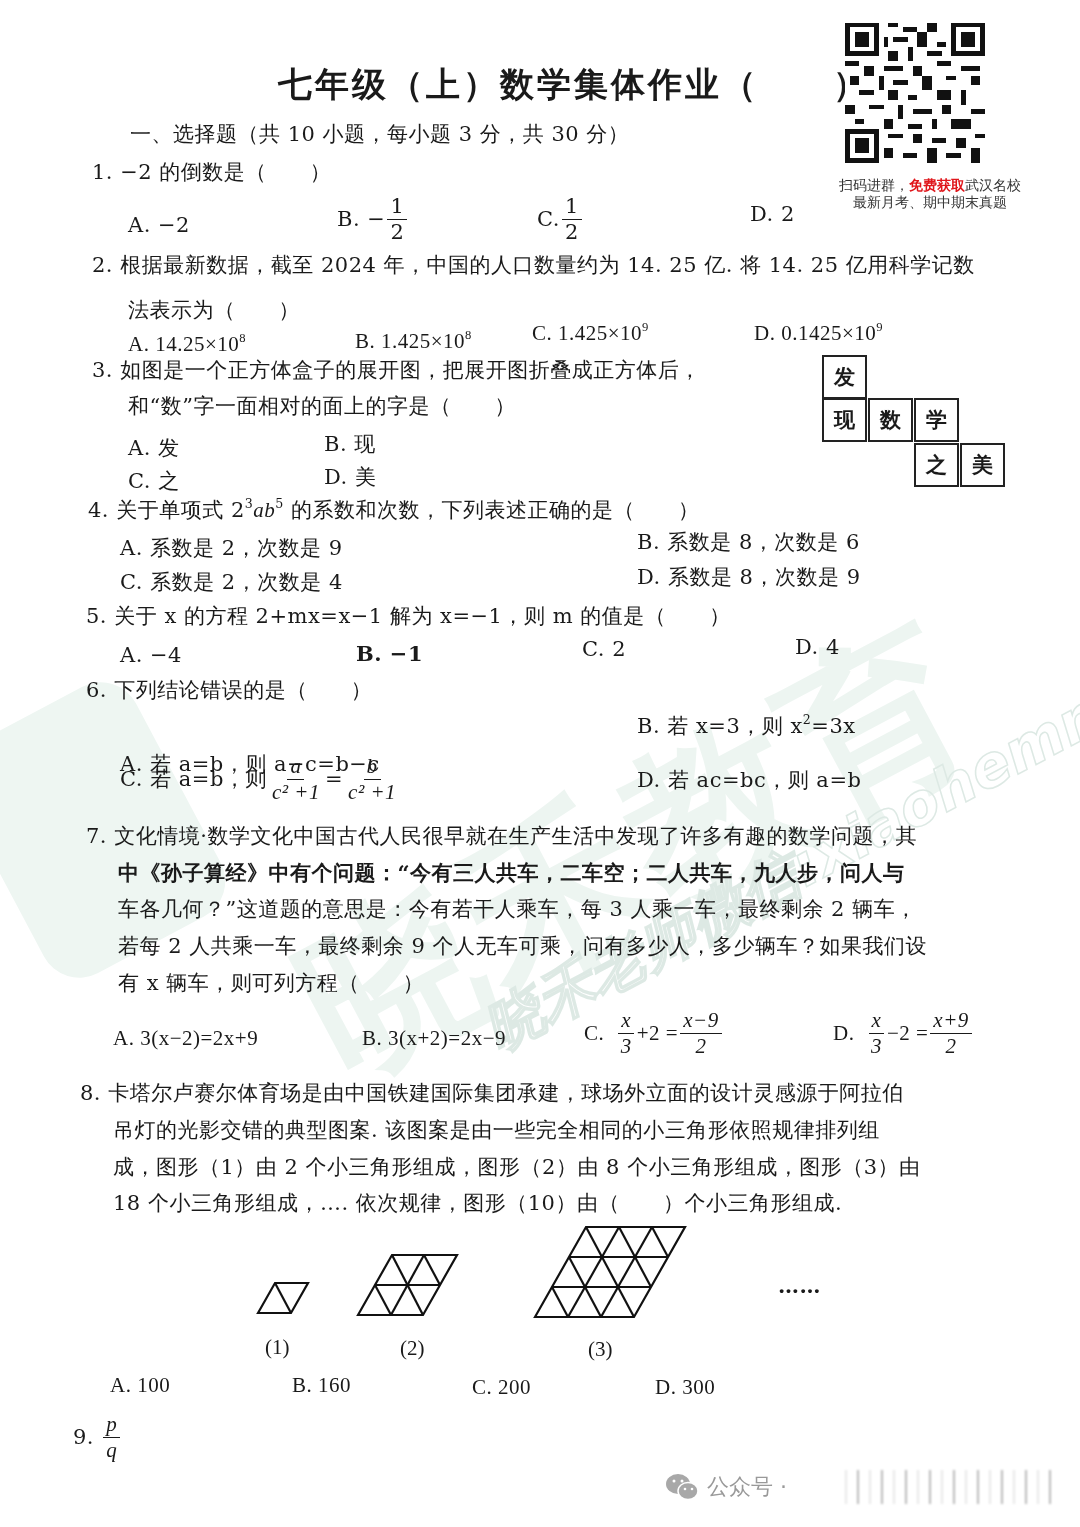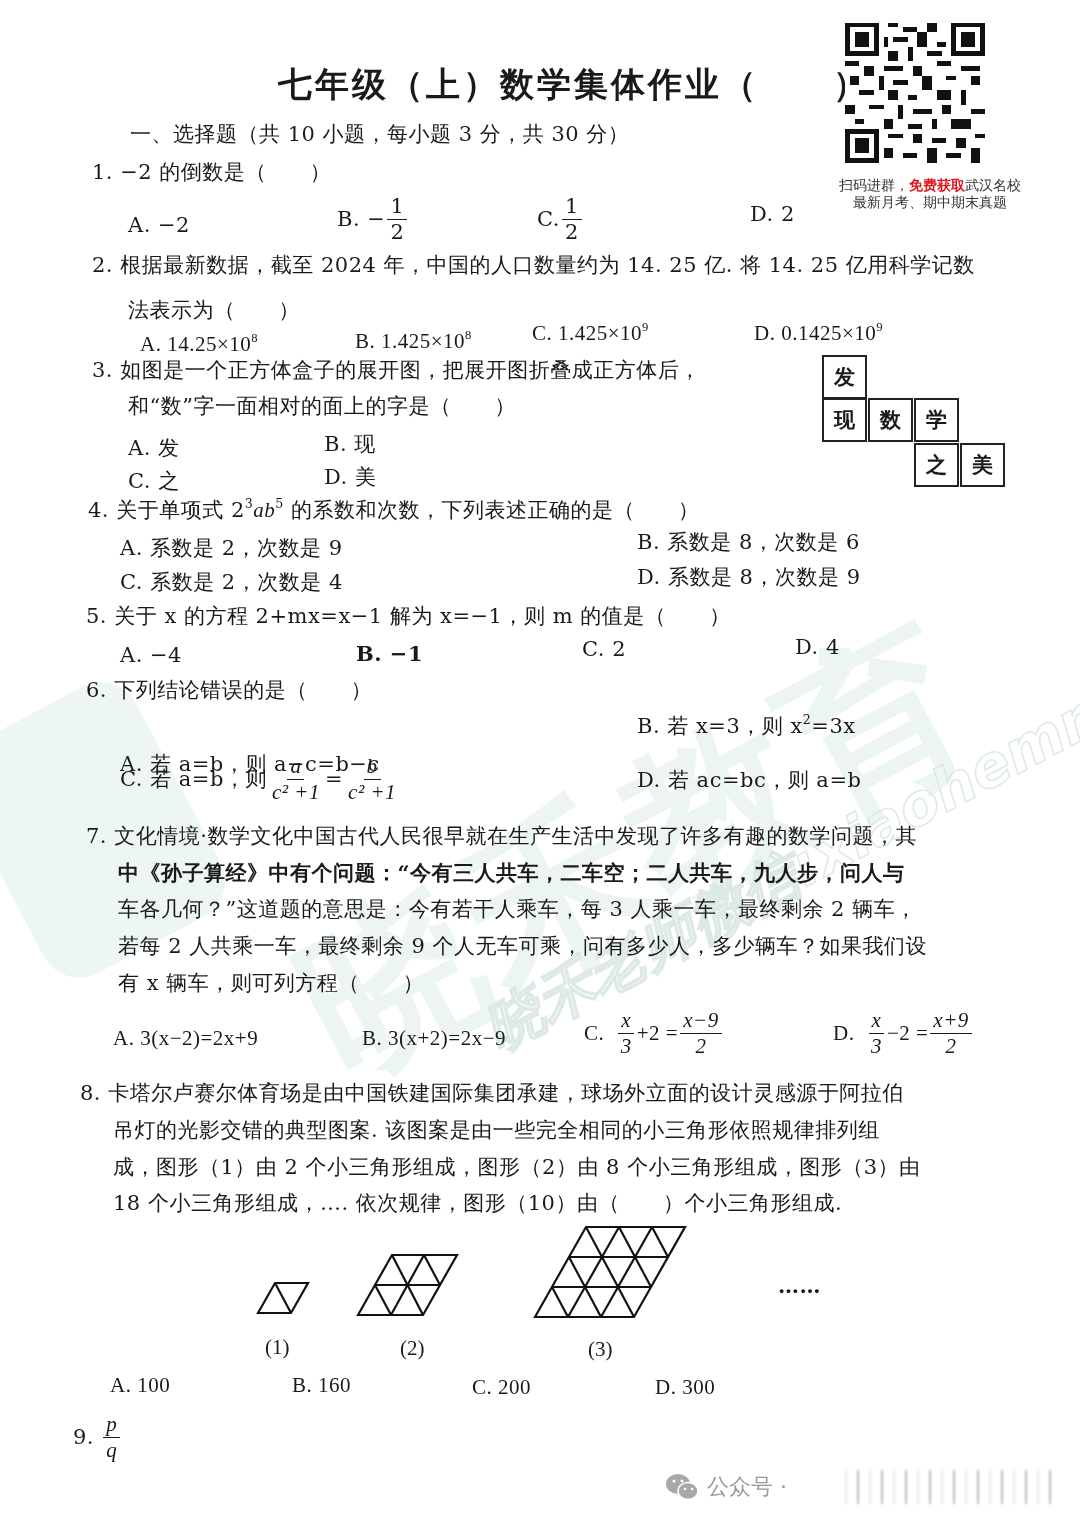--- a/index.html
+++ b/index.html
@@ -137,21 +137,21 @@
       <span class="n">1</span>
       <span class="d">2</span>
     </span>
 </div>
 <div class="abs t" style="left:750px; top:204px;">D. 2</div>
 
 <div class="abs t" style="left:92px; top:255px;">
   <span>2.</span> <span>根据最新数据，截至 2024 年，中国的人口数量约为 14. 25 亿. 将 14. 25 亿用科学记数</span>
 </div>
 <div class="abs t" style="left:128px; top:300px;">法表示为（　　）</div>
-<div class="abs t num" style="left:140px; top:334px;"><span>A. 14.25×10</span><sup>8</sup></div>
+<div class="abs t num" style="left:128px; top:334px;"><span>A. 14.25×10</span><sup>8</sup></div>
 <div class="abs t num" style="left:355px; top:331px;"><span>B. 1.425×10</span><sup>8</sup></div>
 <div class="abs t num" style="left:532px; top:323px;"><span>C. 1.425×10</span><sup>9</sup></div>
 <div class="abs t num" style="left:754px; top:323px;"><span>D. 0.1425×10</span><sup>9</sup></div>
 
 <div class="abs t" style="left:92px; top:360px;">
   <span>3.</span> <span>如图是一个正方体盒子的展开图，把展开图折叠成正方体后，</span>
 </div>
 <div class="abs t" style="left:128px; top:396px;">和“数”字一面相对的面上的字是（　　）</div>
 <div class="abs t" style="left:128px; top:438px;">A. 发</div>
 <div class="abs t" style="left:324px; top:434px;">B. 现</div>

